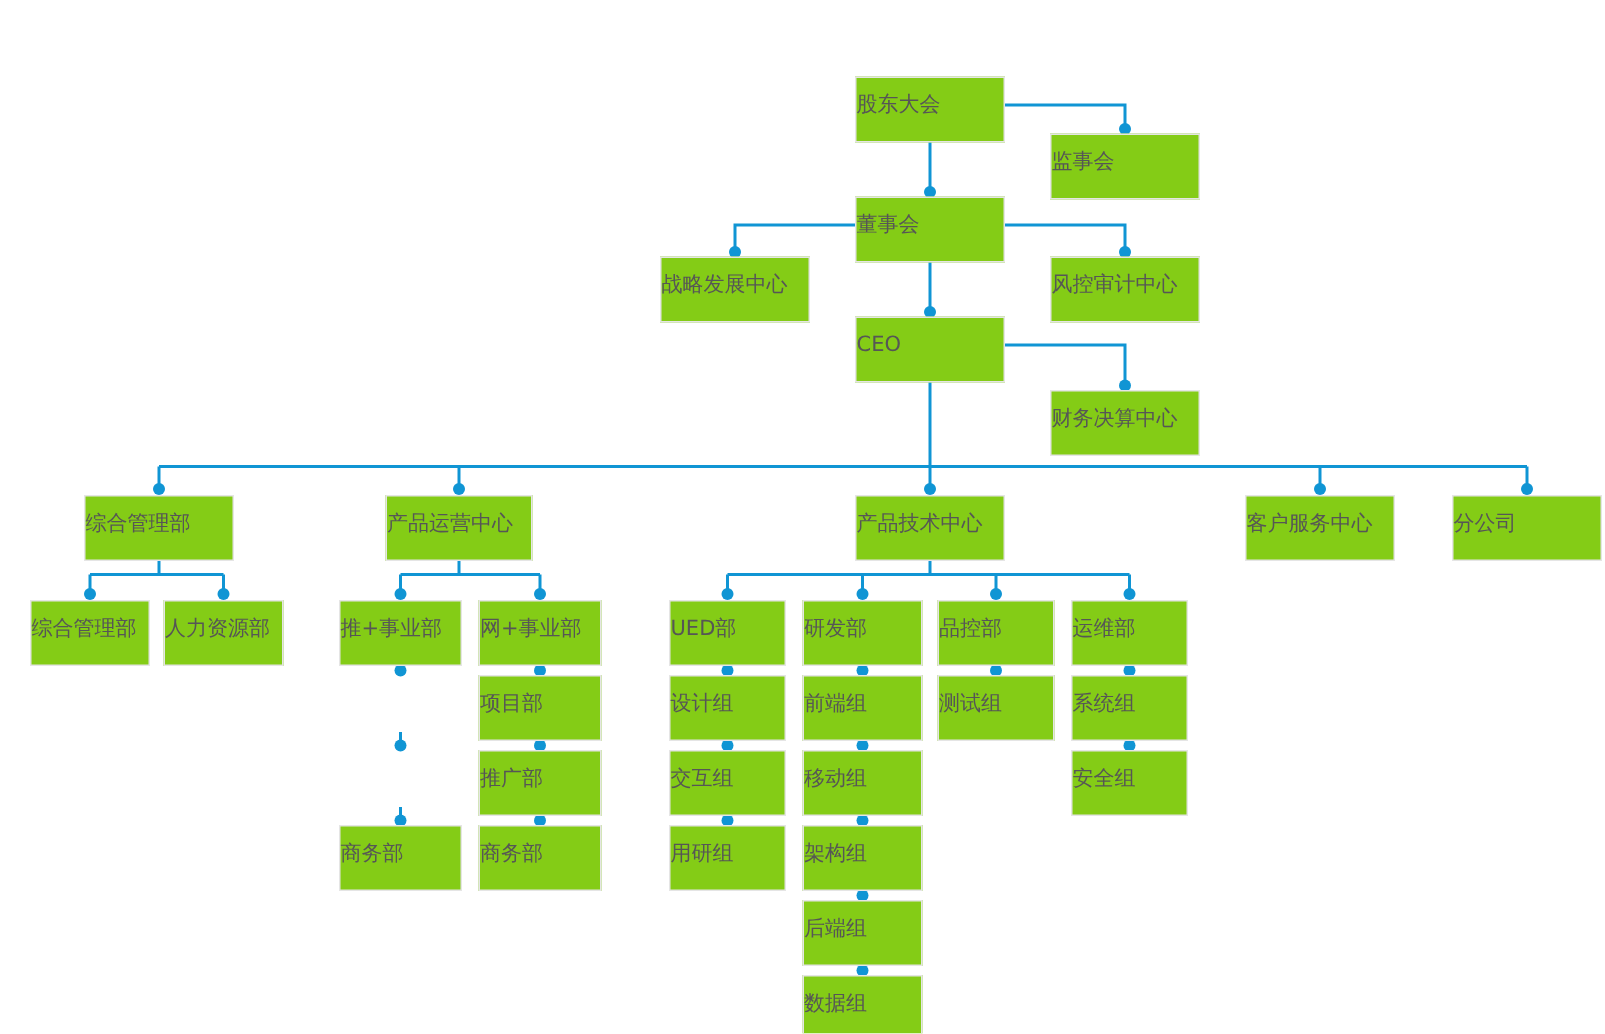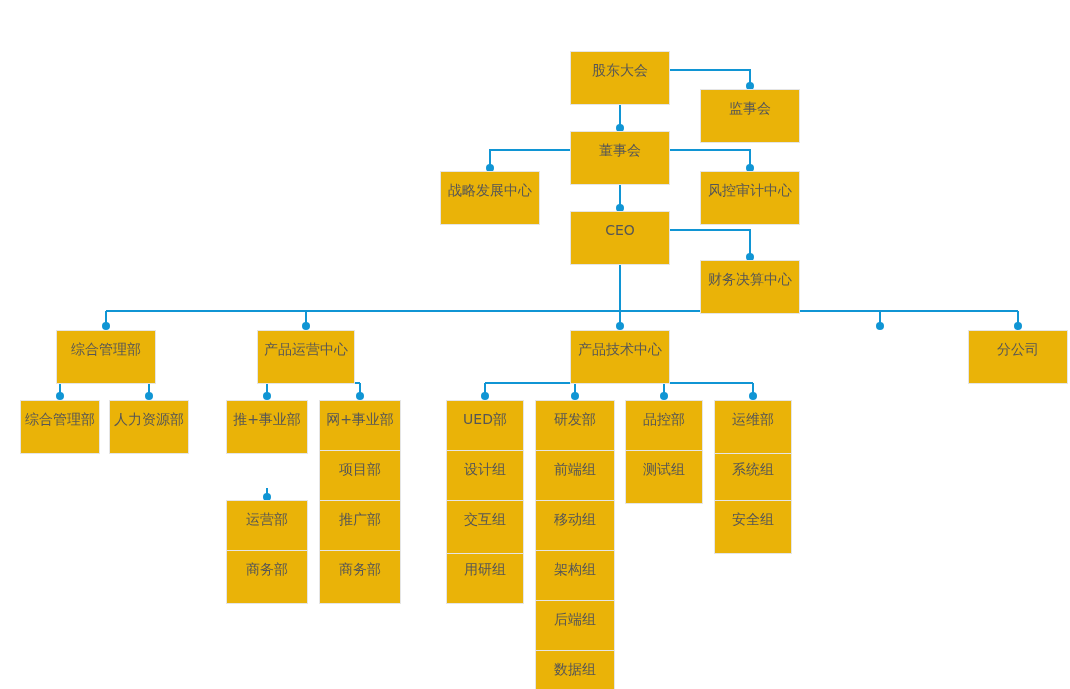--- a/index.html
+++ b/index.html
@@ -8,28 +8,27 @@
     width:1070px; height:689px;
     background:#ffffff;
     font-family:"DejaVu Sans","Liberation Sans",sans-serif;
     overflow:hidden;
   }
   svg.connectors { position:absolute; left:0; top:0; width:1070px; height:689px; }
   svg.connectors path { stroke:#1095d4; stroke-width:2; fill:none; }
   svg.connectors circle { fill:#1095d4; stroke:none; }
   .node {
     position:absolute;
-    height:54px;
+    height:44px;
     box-sizing:border-box;
-    background:#eab308;
+    background:#84cc16;
     border:1px solid #e5e5e5;
     color:#565656;
     font-size:14px;
     line-height:36px;
-    text-align:center;
     white-space:nowrap;
   }
 </style>
 </head>
 <body>
 
 <div class="stage">
 
   <svg class="connectors" viewBox="0 0 1070 689" xmlns="http://www.w3.org/2000/svg">
     <g>
@@ -106,29 +105,29 @@
   <div class="node" style="left:700px;top:89px;width:100px">监事会</div>
   <div class="node" style="left:570px;top:131px;width:100px">董事会</div>
   <div class="node" style="left:440px;top:171px;width:100px">战略发展中心</div>
   <div class="node" style="left:700px;top:171px;width:100px">风控审计中心</div>
   <div class="node" style="left:570px;top:211px;width:100px">CEO</div>
   <div class="node" style="left:700px;top:260px;width:100px">财务决算中心</div>
 
   <div class="node" style="left:56px;top:330px;width:100px">综合管理部</div>
   <div class="node" style="left:257px;top:330px;width:98px">产品运营中心</div>
   <div class="node" style="left:570px;top:330px;width:100px">产品技术中心</div>
+  <div class="node" style="left:830px;top:330px;width:100px">客户服务中心</div>
   <div class="node" style="left:968px;top:330px;width:100px">分公司</div>
 
   <div class="node" style="left:20px;top:400px;width:80px">综合管理部</div>
   <div class="node" style="left:109px;top:400px;width:80px">人力资源部</div>
 
   <div class="node" style="left:226px;top:400px;width:82px">推+事业部</div>
   <div class="node" style="left:319px;top:400px;width:82px">网+事业部</div>
   <div class="node" style="left:319px;top:450px;width:82px">项目部</div>
-  <div class="node" style="left:226px;top:500px;width:82px">运营部</div>
   <div class="node" style="left:319px;top:500px;width:82px">推广部</div>
   <div class="node" style="left:226px;top:550px;width:82px">商务部</div>
   <div class="node" style="left:319px;top:550px;width:82px">商务部</div>
 
   <div class="node" style="left:446px;top:400px;width:78px">UED部</div>
   <div class="node" style="left:446px;top:450px;width:78px">设计组</div>
   <div class="node" style="left:446px;top:550px;width:78px">用研组</div>
   <div class="node" style="left:446px;top:500px;width:78px">交互组</div>
 
   <div class="node" style="left:535px;top:400px;width:80px">研发部</div>

